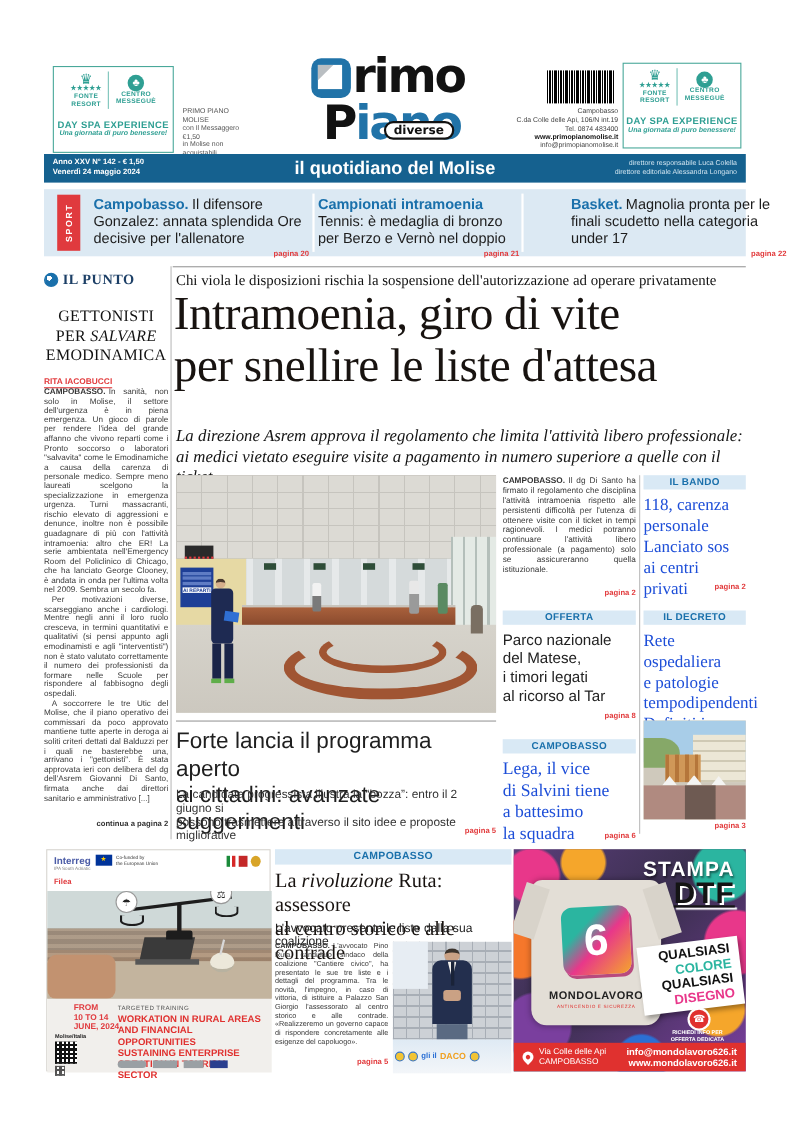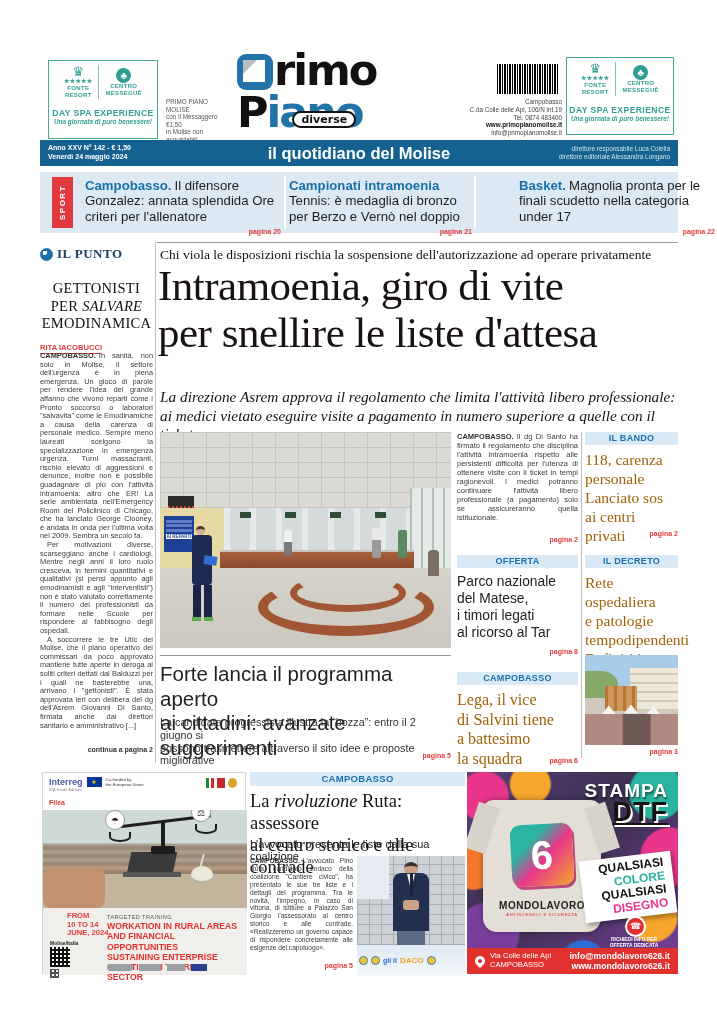--- a/index.html
+++ b/index.html
@@ -20,21 +20,21 @@
            font-size:10px; line-height:15px; }
   .spa-sep { width:1px; height:34px; background:#79c2b8; }
   .spa-line1 { font-size:8.6px; font-weight:bold; letter-spacing:.4px; margin-top:3px; }
   .spa-line2 { font-size:6.4px; font-weight:bold; font-style:italic; }
 
   .price-note { font-size:6.3px; line-height:7.6px; color:#555; }
   .addr { font-size:6.3px; line-height:7.8px; color:#444; text-align:right; }
   .addr .www { font-weight:bold; color:#111; }
   .barcode { background:repeating-linear-gradient(90deg,#000 0 1px,#fff 1px 2px,#000 2px 4px,#fff 4px 5px); }
 
-  .logo { text-align:left; font-family:"DejaVu Sans", sans-serif; font-weight:bold; letter-spacing:-2px; }
+  .logo { text-align:center; font-family:"DejaVu Sans", sans-serif; font-weight:bold; letter-spacing:-2px; }
   .logo-line { height:40px; line-height:40px; font-size:43px; white-space:nowrap; }
   .logo-black { color:#121212; }
   .logo-blue { color:#2173a8; }
   .p-icon { display:inline-block; width:36px; height:36px; background:#2173a8; border-radius:9px;
             position:relative; vertical-align:-5px; margin-right:1px; }
   .p-icon .paper { position:absolute; left:6px; top:6px; width:22px; height:22px; background:#fff; }
   .p-icon .fold { position:absolute; left:6px; top:6px; width:0; height:0;
                   border-left:14px solid #b9bec2; border-bottom:14px solid transparent; }
   .molise-badge { display:inline-block; border:2px solid #121212; border-radius:10px; background:#fff;
                   color:#121212; font-size:11px; letter-spacing:0; line-height:13px; padding:0 7px;
@@ -69,21 +69,21 @@
   .lead-b { font-weight:bold; color:#333; margin-right:3px; }
   .continua { font-size:7px; font-weight:bold; color:#333; text-align:right; }
 
   
   .kicker { font-family:"Liberation Serif", serif; font-size:13.5px; color:#111; }
   .headline { font-family:"Liberation Serif", serif; font-size:43px; line-height:47px; color:#181310; letter-spacing:-.5px; }
   .deck { font-family:"Liberation Serif", serif; font-style:italic; font-size:15.3px; line-height:18.5px; color:#141414; }
   .mid-body { font-size:7.5px; line-height:9px; text-align:justify; color:#3a3a3a; }
   .label { background:#d9e9f5; color:#1a70ab; font-weight:bold; font-size:9px; text-align:center;
            line-height:13px; letter-spacing:.3px; }
-  .side-title { font-family:"Liberation Serif", serif; font-size:15.5px; line-height:19px; color:#a16207; }
+  .side-title { font-family:"Liberation Serif", serif; font-size:15.5px; line-height:19px; color:#1d4ed8; }
   .sans-title { font-size:13.8px; line-height:17px; color:#222; }
   .forte-head { font-size:20.5px; line-height:24.5px; color:#1f1f1f; }
   .forte-deck { font-size:10.8px; line-height:12.8px; color:#333; }
 
   
   .photo { overflow:hidden; position:absolute; }
   .ph { position:absolute; }
 
   
   .hosp { background:#d3d0c8; }
@@ -254,21 +254,21 @@
     <div class="tagline">il quotidiano del Molise</div>
     <div class="abs directors preline" style="right:0;top:0;">direttore responsabile Luca Colella
 direttore editoriale Alessandra Longano</div>
   </div>
 
   <div class="abs sport" style="left:40px;top:172px;width:638px;height:61px;">
     <div class="abs sport-tab" style="left:12px;top:5px;width:21px;height:51px;">
       <span>SPORT</span>
     </div>
     <div class="abs sport-col" style="left:45px;top:6px;width:196px;">
-      <span class="sport-lead">Campobasso.</span><span>Il difensore Gonzalez: annata splendida Ore criteri per l'allenatore</span>
+      <span class="sport-lead">Campobasso.</span><span>Il difensore Gonzalez: annata splendida Ore decisive per l'allenatore</span>
       <div class="pagina">pagina 20</div>
     </div>
     <div class="abs vsep" style="left:244px;top:4px;height:53px;"></div>
     <div class="abs sport-col" style="left:249px;top:6px;width:183px;">
       <span class="sport-lead block">Campionati intramoenia</span><span>Tennis: è medaglia di bronzo per Berzo e Vernò nel doppio</span>
       <div class="pagina">pagina 21</div>
     </div>
     <div class="abs vsep" style="left:434px;top:4px;height:53px;"></div>
     <div class="abs sport-col" style="left:439px;top:6px;width:196px;margin-left:40px;">
       <span class="sport-lead">Basket.</span><span>Magnolia pronta per le finali scudetto nella categoria under 17</span>

